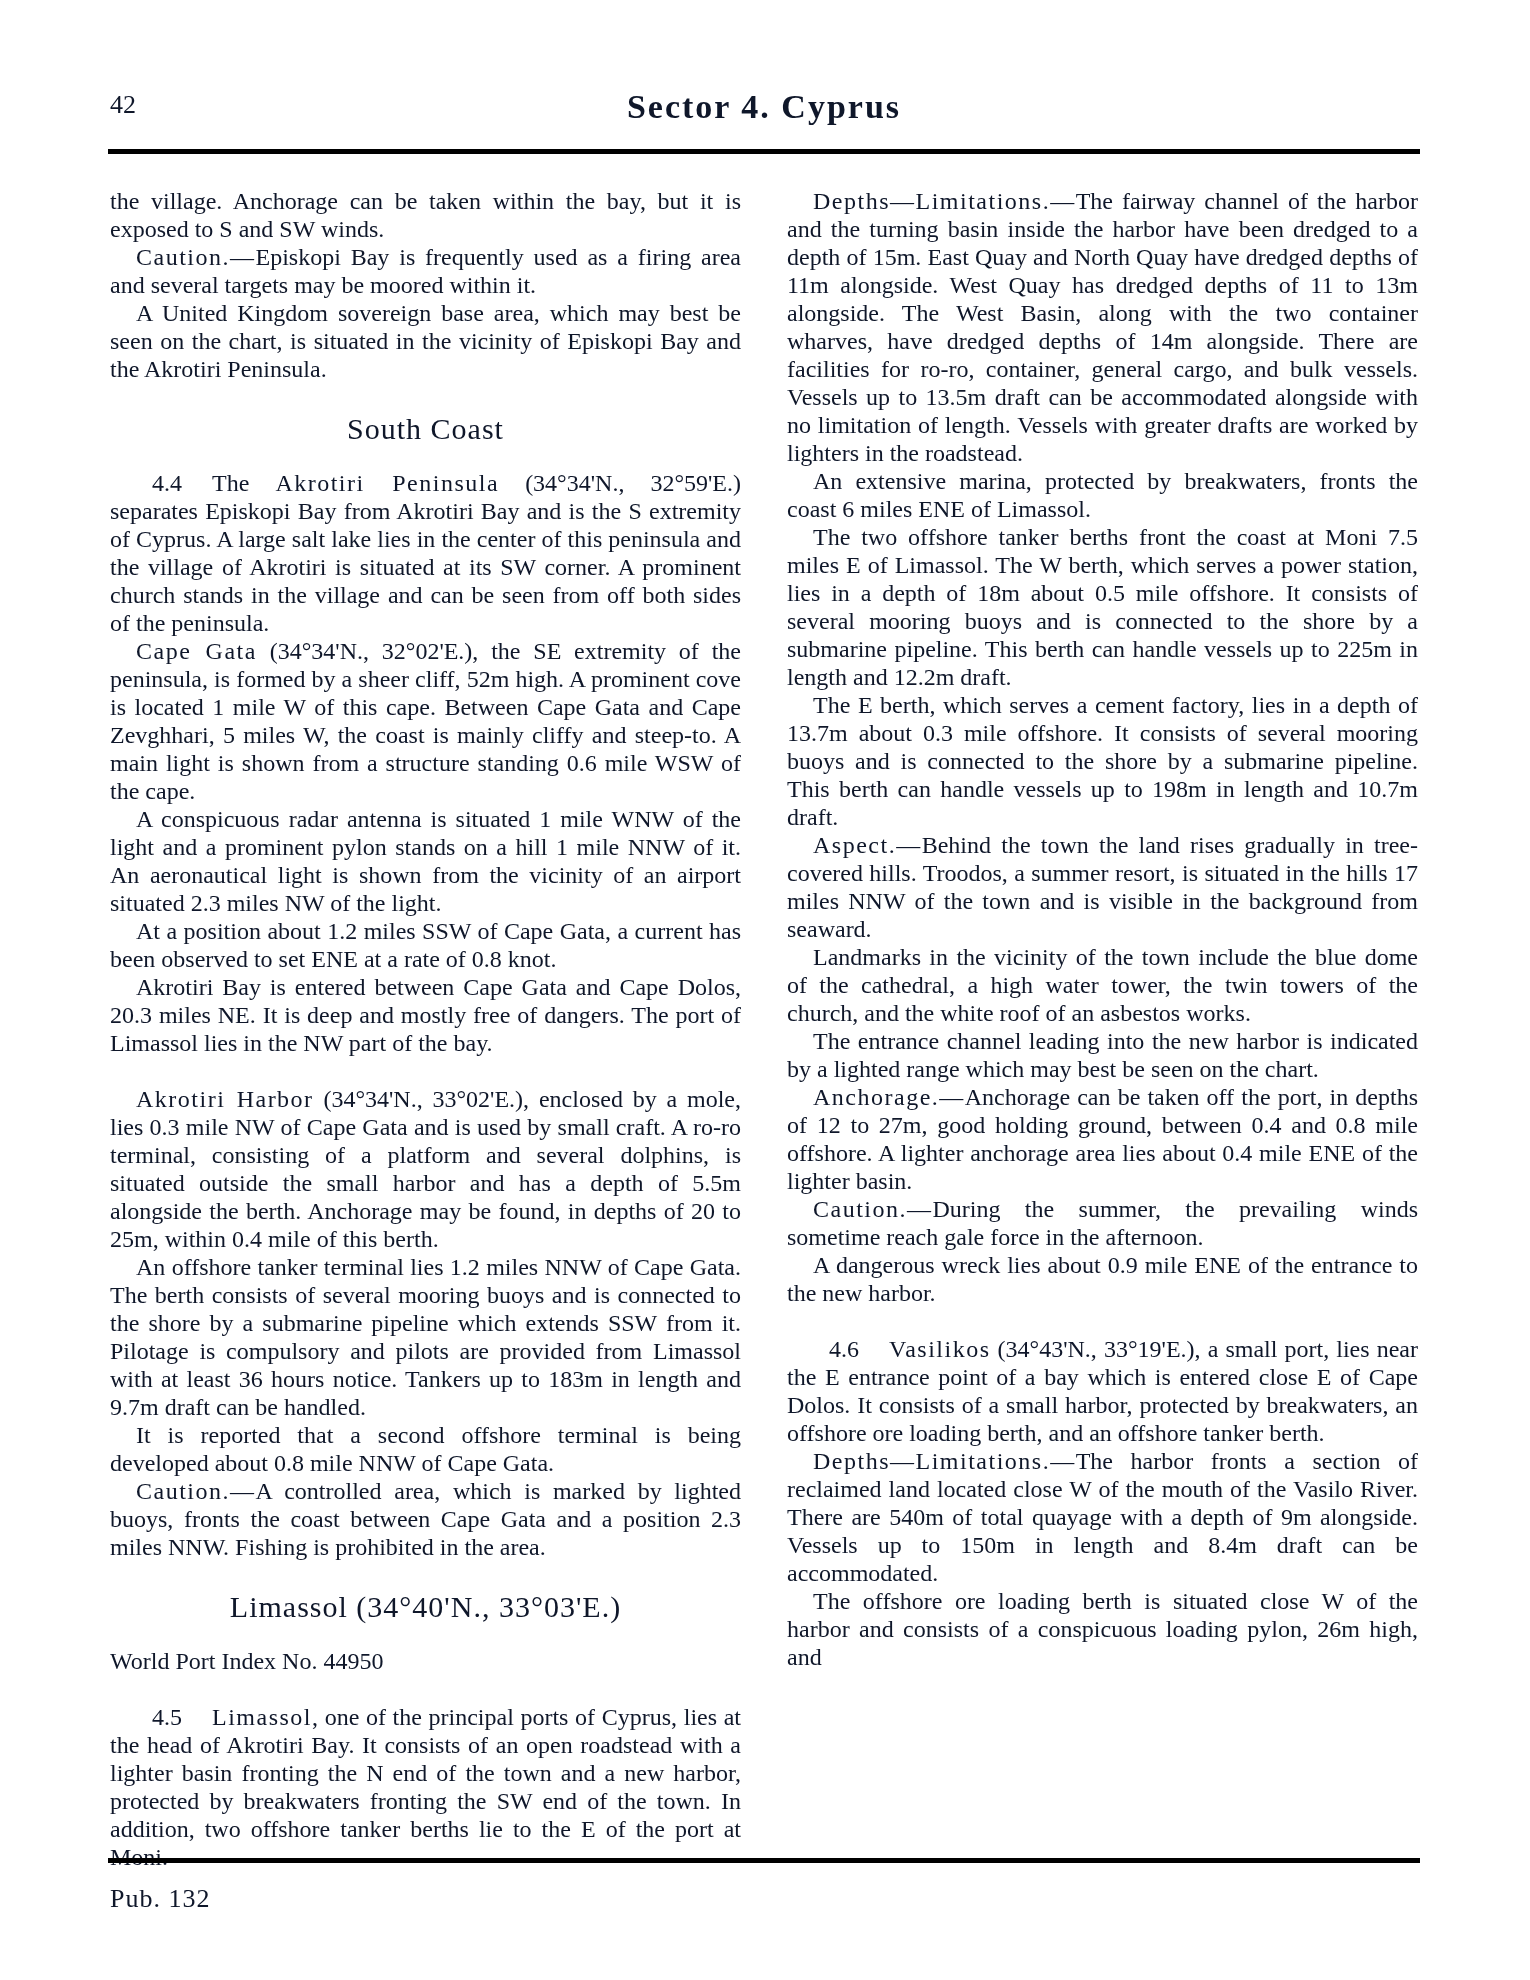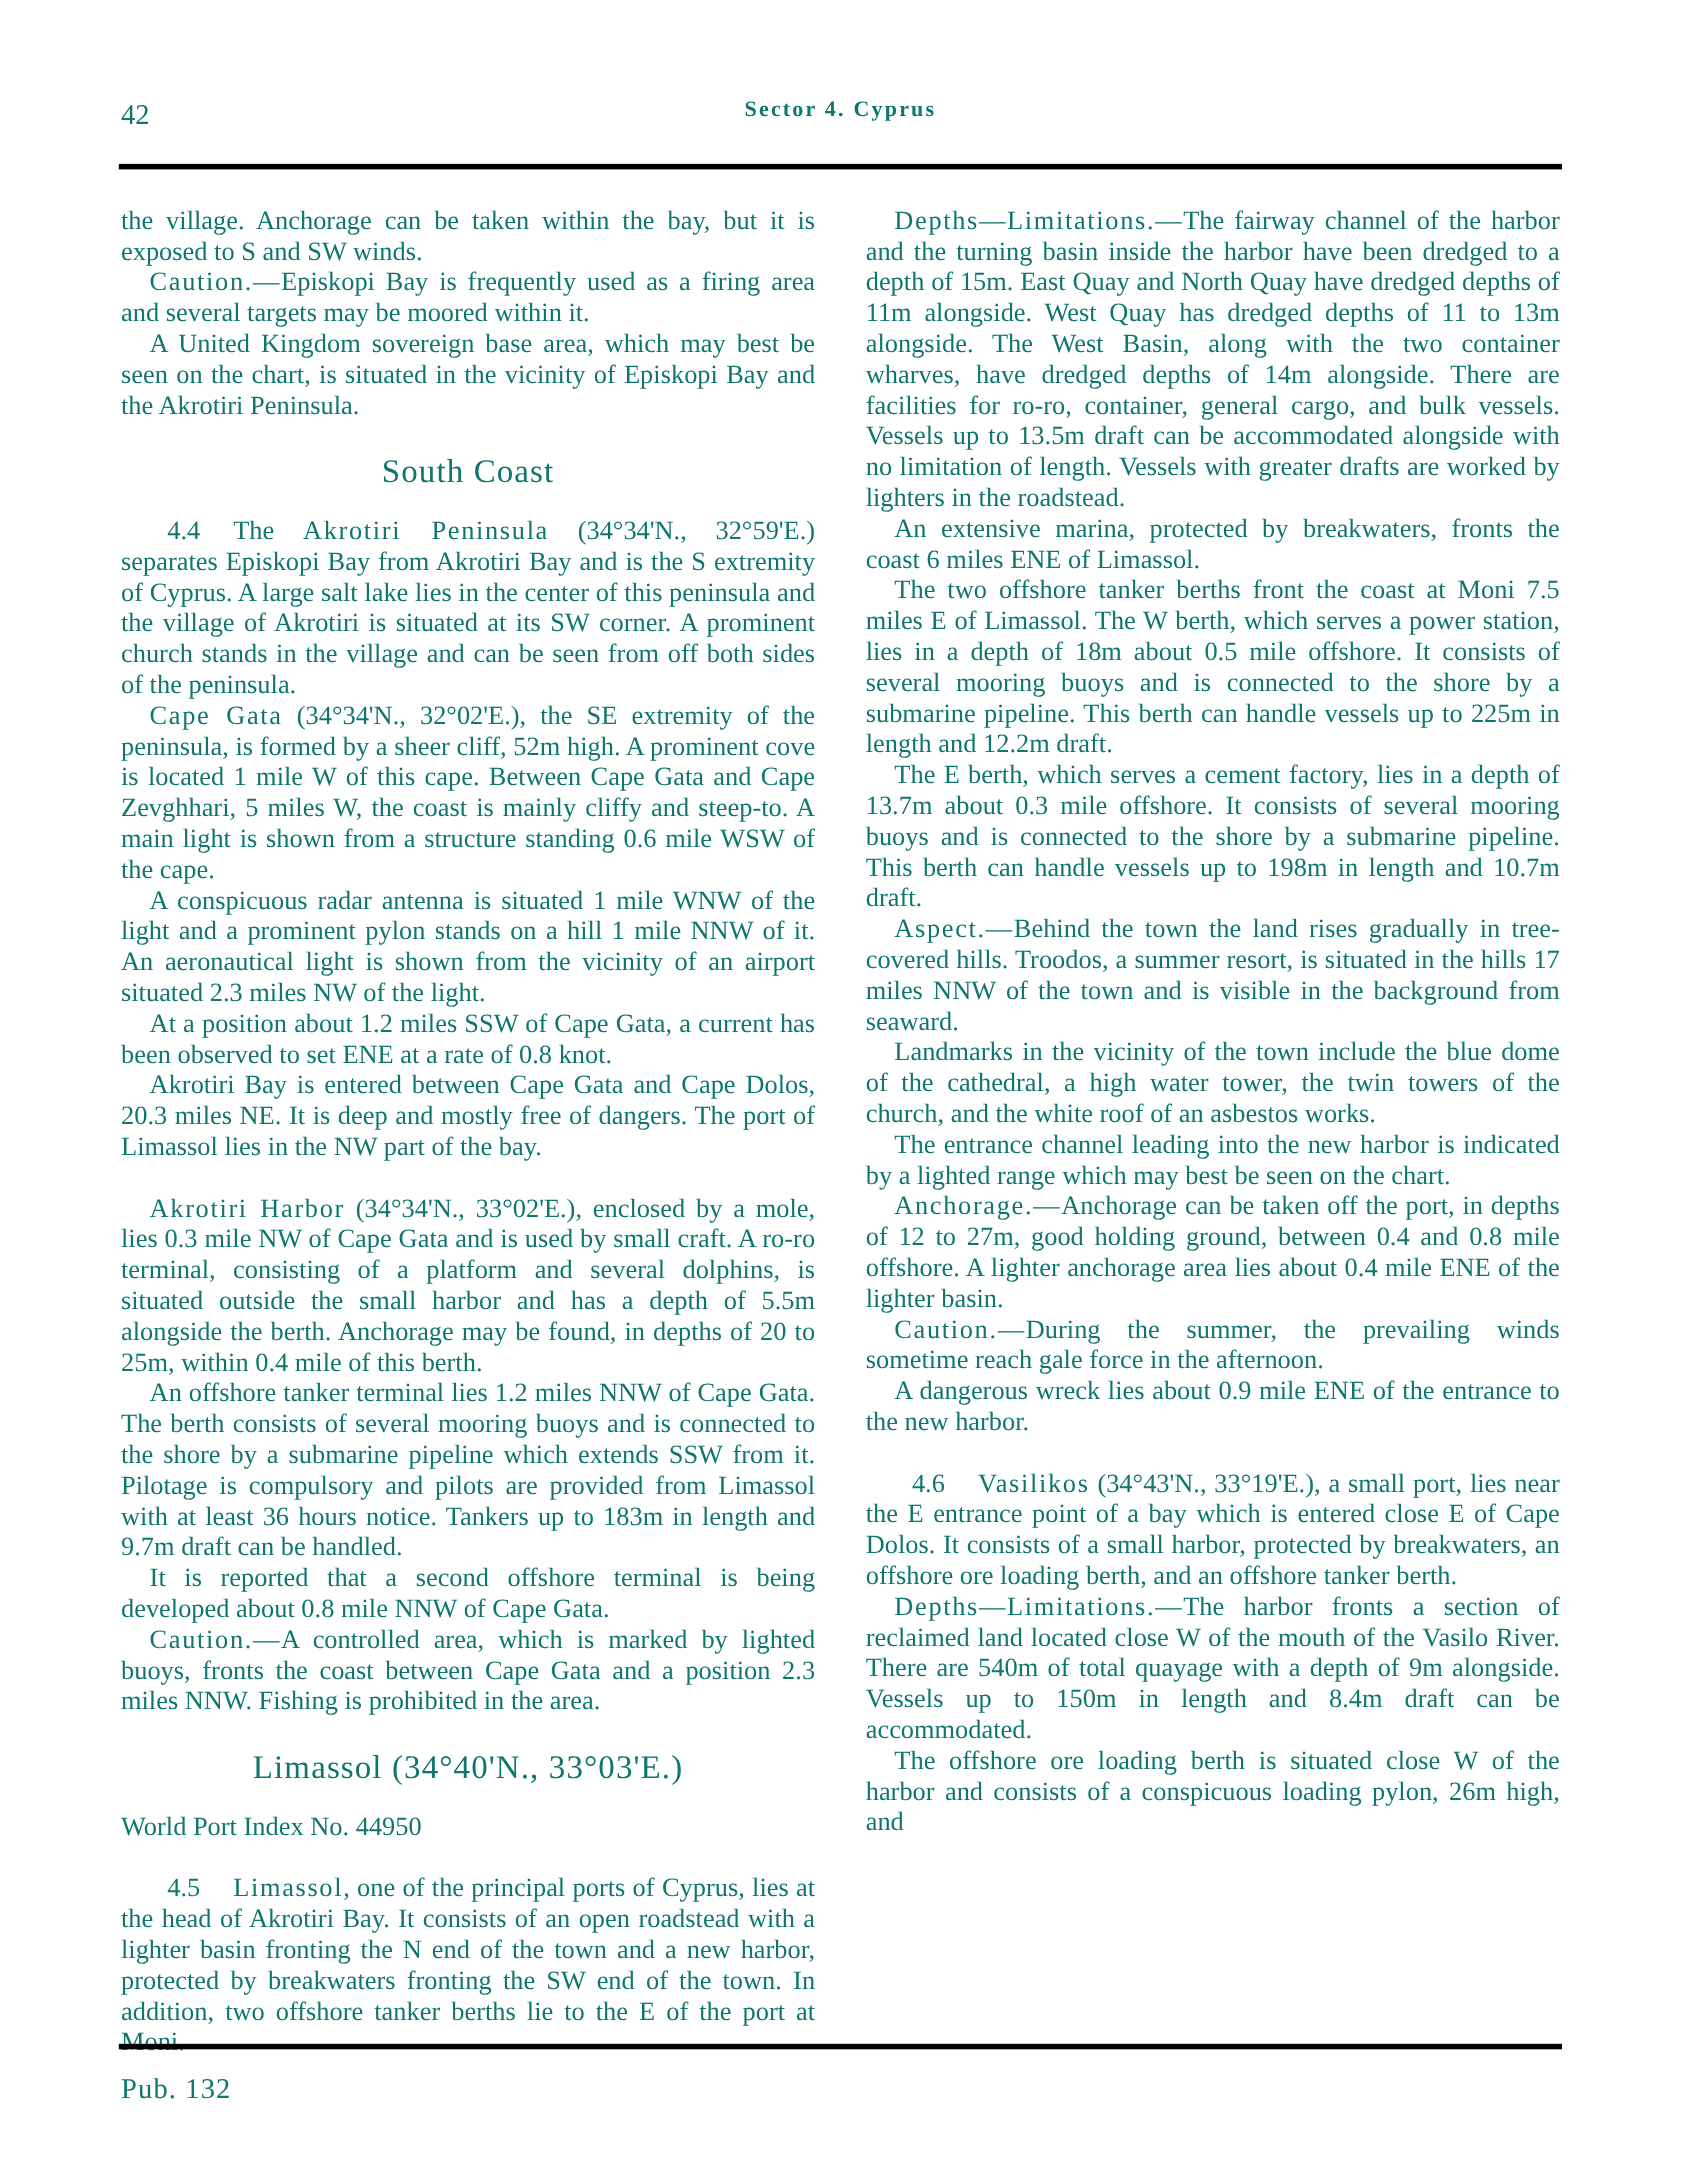--- a/index.html
+++ b/index.html
@@ -1,32 +1,32 @@
 <!DOCTYPE html>
 <html><head>
 <meta charset="utf-8">
 <style>
   html,body{margin:0;padding:0;background:#ffffff;}
   .page{
     position:relative;
     width:1530px;height:1980px;
-    background:#ffffff;color:#0f766e;
+    background:#ffffff;color:#0f172a;
     font-family:"Liberation Serif","DejaVu Serif",serif;
     overflow:hidden;
   }
   .page-header{
     position:absolute;top:88px;left:110px;right:112px;height:40px;
   }
   .page-number{
     position:absolute;left:0;top:2px;
     font-size:26px;
   }
   .header-title{
     position:absolute;left:0;right:0;top:0;text-align:center;
-    font-size:20px;font-weight:700;letter-spacing:2px;
+    font-size:34px;font-weight:700;letter-spacing:2px;
   }
   .rule{
     position:absolute;left:108px;right:110px;height:5px;background:#000;
   }
   .rule-top{top:149px;}
   .rule-bottom{top:1858px;}
   .columns{
     position:absolute;top:187px;left:110px;right:112px;
     display:flex;gap:46px;
   }

